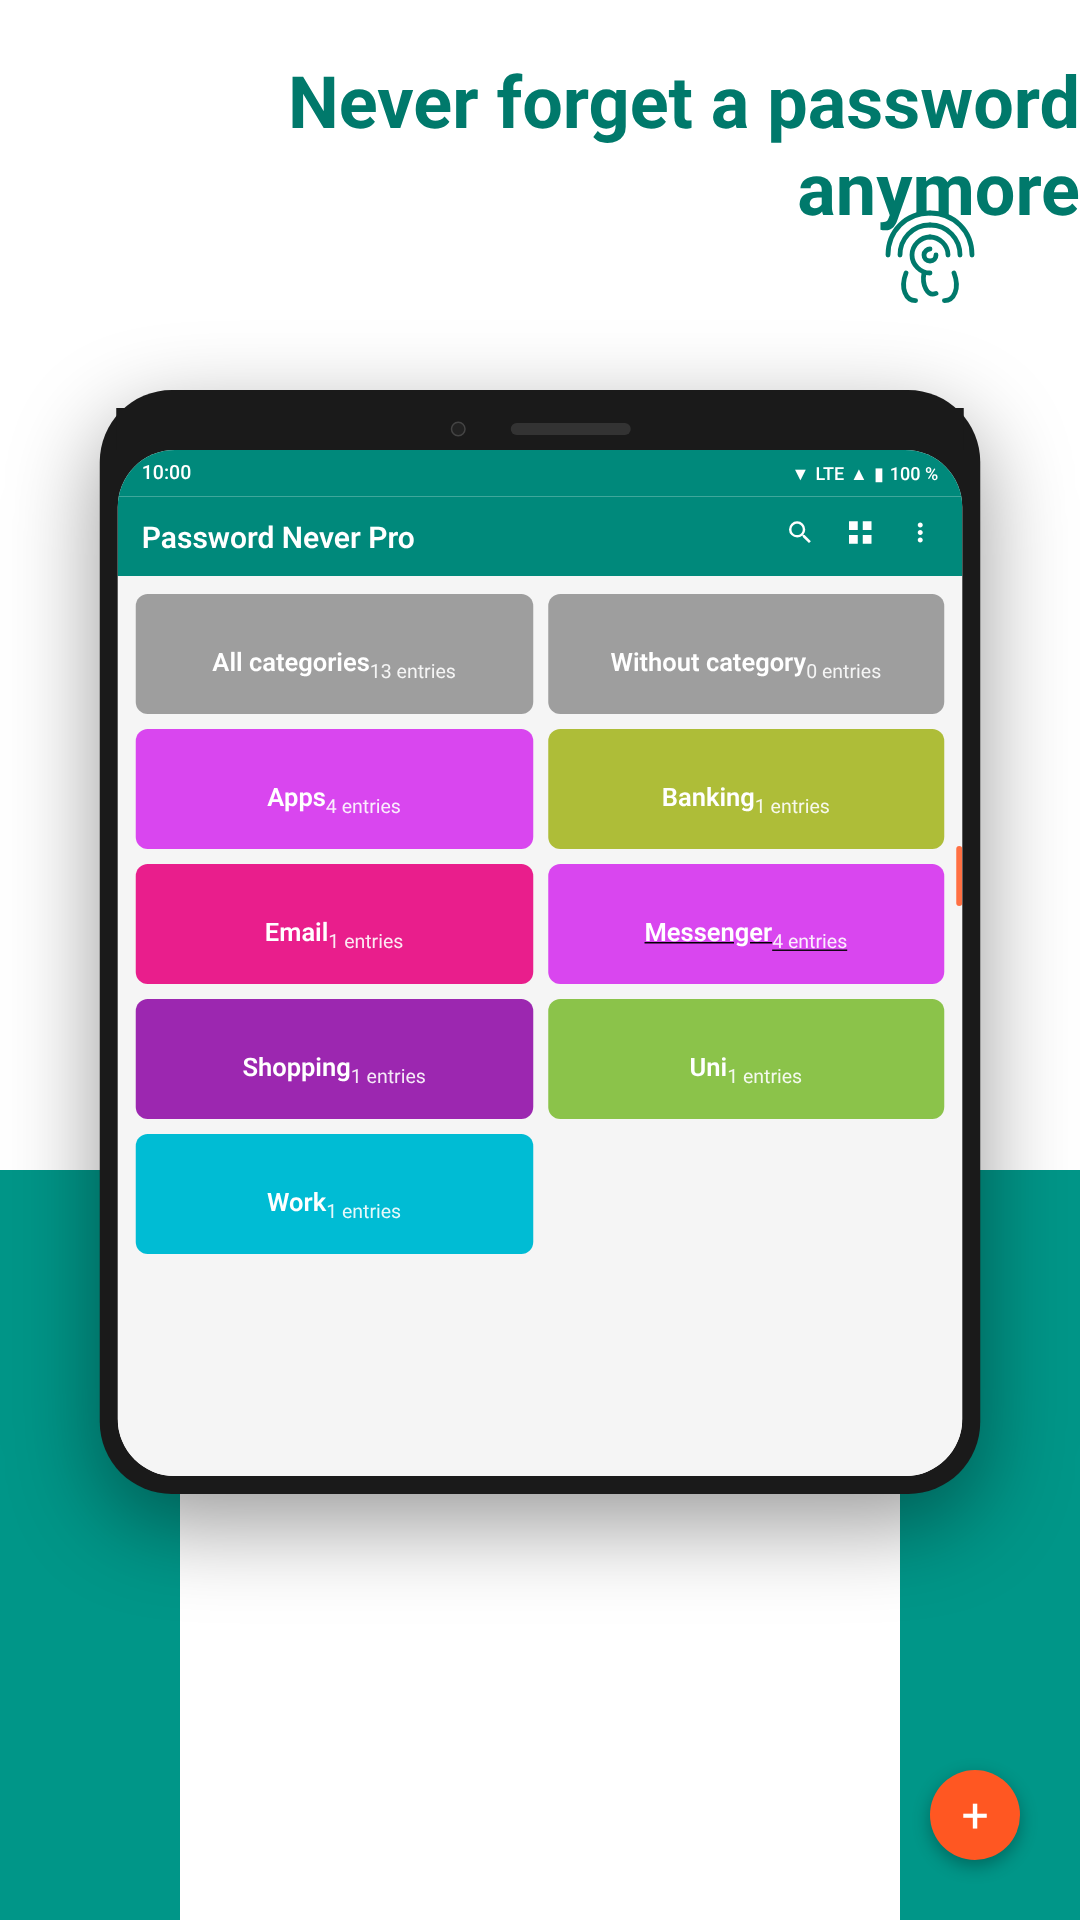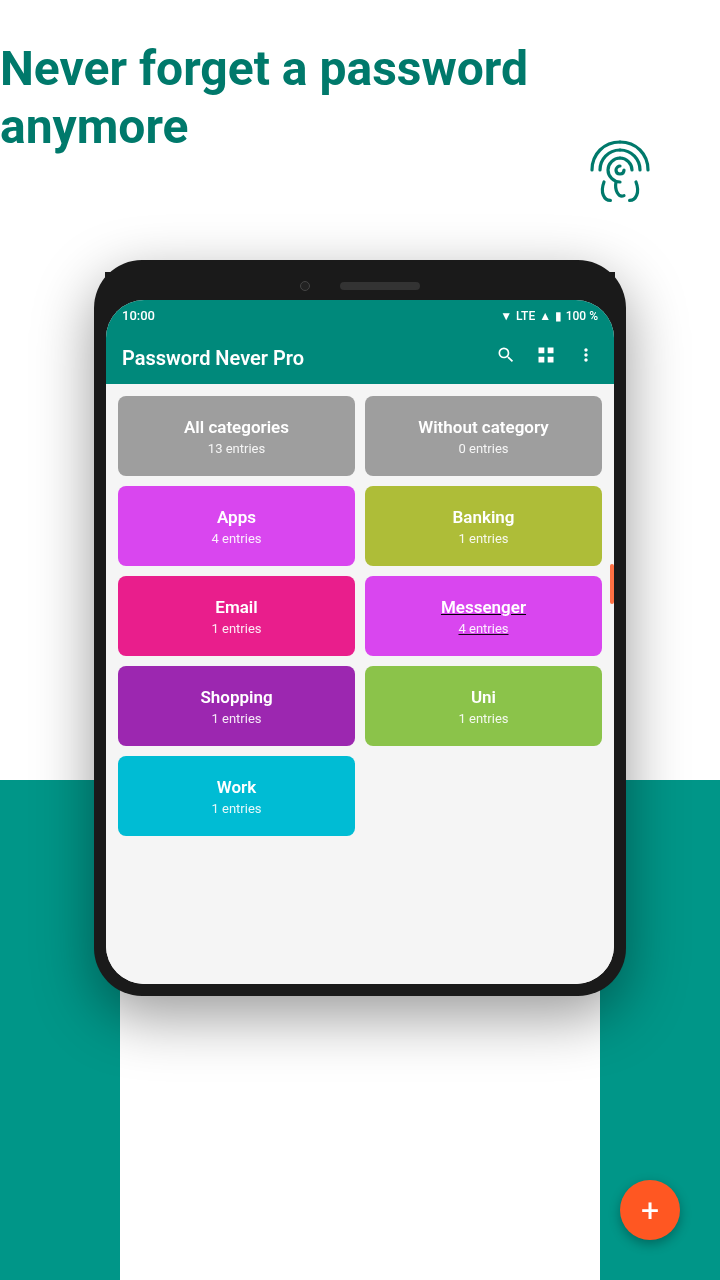--- a/index.html
+++ b/index.html
@@ -33,21 +33,21 @@
       background-color: #009688;
       z-index: 0;
     }
 
     
     .header-text {
       position: absolute;
       top: 40px;
       left: 0;
       right: 0;
-      text-align: left;
+      text-align: right;
       z-index: 1;
     }
 
     .header-title {
       font-size: 48px;
       font-weight: 700;
       color: #00796B;
       line-height: 1.2;
     }
 
@@ -60,21 +60,21 @@
       height: 80px;
       z-index: 1;
     }
 
     
     .phone-wrapper {
       position: absolute;
       top: 260px;
       left: 50%;
       transform: translateX(-50%);
-      width: 532px;
+      width: 587px;
       z-index: 2;
     }
 
     .phone-outer {
       background: #1a1a1a;
       border-radius: 48px;
       padding: 12px;
       box-shadow: 0 20px 60px rgba(0,0,0,0.4);
     }
 
@@ -168,22 +168,22 @@
     .categories-grid {
       display: grid;
       grid-template-columns: 1fr 1fr;
       gap: 10px;
     }
 
     .category-card {
       border-radius: 8px;
       padding: 20px 12px;
       display: flex;
-      flex-direction: column;
-      align-items: center;
+      flex-direction: row;
+      align-items: flex-end;
       justify-content: center;
       cursor: pointer;
       min-height: 80px;
     }
 
     .category-name {
       color: white;
       font-size: 17px;
       font-weight: 600;
       margin-bottom: 4px;

